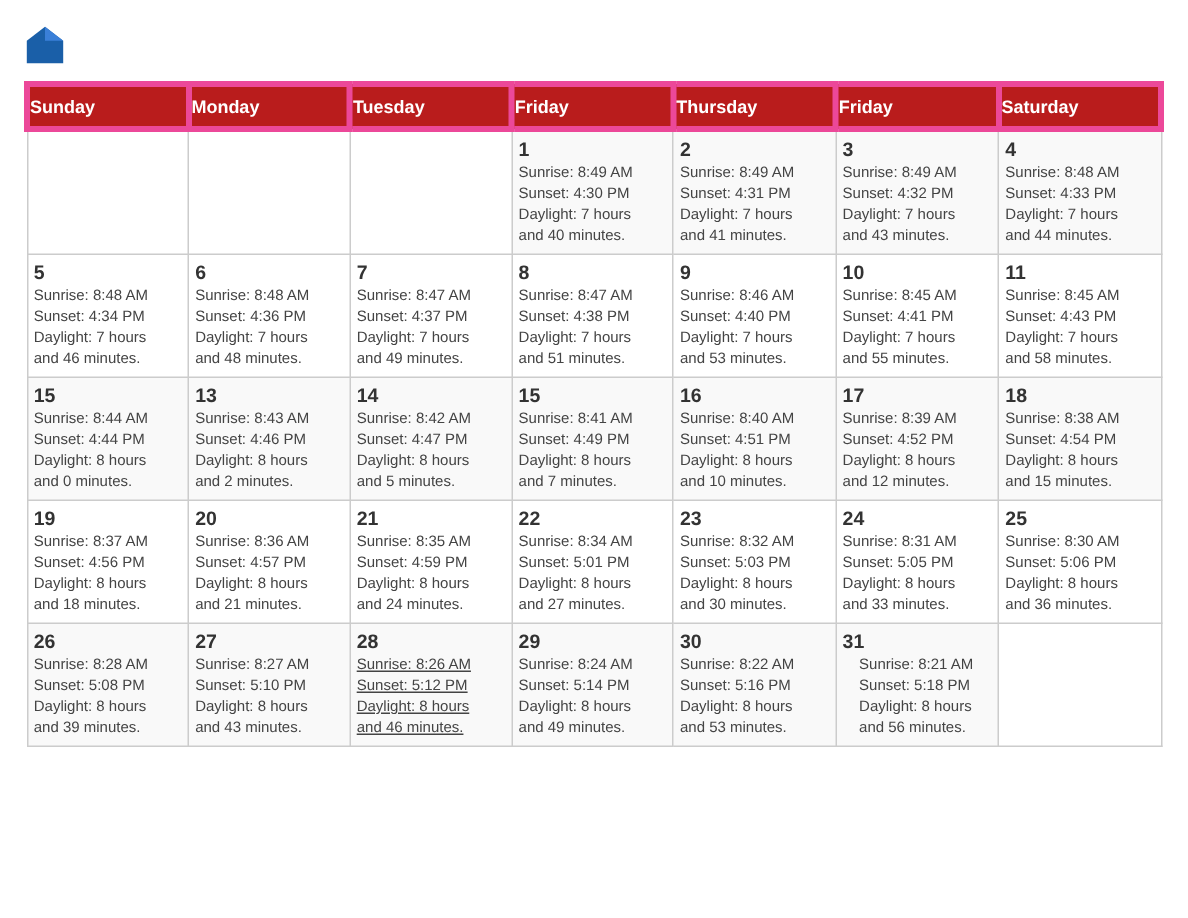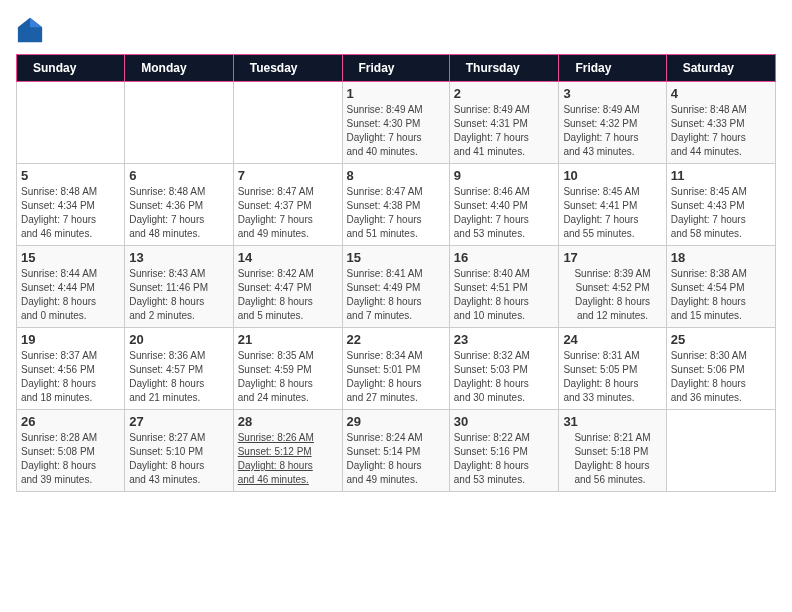--- a/index.html
+++ b/index.html
@@ -43,27 +43,27 @@
     .location {
       font-size: 14px;
       color: #555;
     }
     .calendar {
       width: 100%;
       border-collapse: collapse;
       font-size: 11px;
     }
     .calendar thead th {
-      background: #0f172a;
+      background: #b91c1c;
       color: #fff;
-      padding: 6px 16px;
+      padding: 6px 0;
       text-align: left;
       font-size: 12px;
       font-weight: bold;
-      border: 1px solid #ec4899;
+      border: 4px solid #ec4899;
     }
     .calendar tbody td {
       border: 1px solid #ccc;
       vertical-align: top;
       padding: 4px;
       width: 113px;
       min-height: 80px;
       background: #fff;
     }
     .calendar tbody tr:nth-child(odd) td {
@@ -203,21 +203,21 @@
         <td>
           <div class="day-num">15</div>
           <div class="day-info" style="white-space: pre-line;">Sunrise: 8:44 AM
 Sunset: 4:44 PM
 Daylight: 8 hours
 and 0 minutes.</div>
         </td>
         <td>
           <div class="day-num">13</div>
           <div class="day-info" style="white-space: pre-line;">Sunrise: 8:43 AM
-Sunset: 11:46 PM
+Sunset: 4:46 PM
 Daylight: 8 hours
 and 2 minutes.</div>
         </td>
         <td>
           <div class="day-num">14</div>
           <div class="day-info" style="white-space: pre-line;">Sunrise: 8:42 AM
 Sunset: 4:47 PM
 Daylight: 8 hours
 and 5 minutes.</div>
         </td>
@@ -230,21 +230,21 @@
         </td>
         <td>
           <div class="day-num">16</div>
           <div class="day-info" style="white-space: pre-line;">Sunrise: 8:40 AM
 Sunset: 4:51 PM
 Daylight: 8 hours
 and 10 minutes.</div>
         </td>
         <td>
           <div class="day-num">17</div>
-          <div class="day-info" style="white-space: pre-line; text-align: center;">Sunrise: 8:39 AM
+          <div class="day-info" style="white-space: pre-line;">Sunrise: 8:39 AM
 Sunset: 4:52 PM
 Daylight: 8 hours
 and 12 minutes.</div>
         </td>
         <td>
           <div class="day-num">18</div>
           <div class="day-info" style="white-space: pre-line;">Sunrise: 8:38 AM
 Sunset: 4:54 PM
 Daylight: 8 hours
 and 15 minutes.</div>

